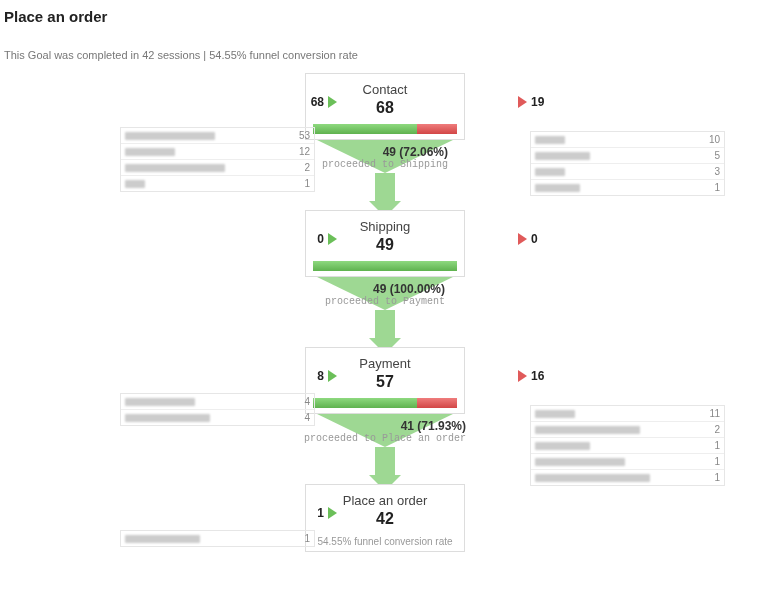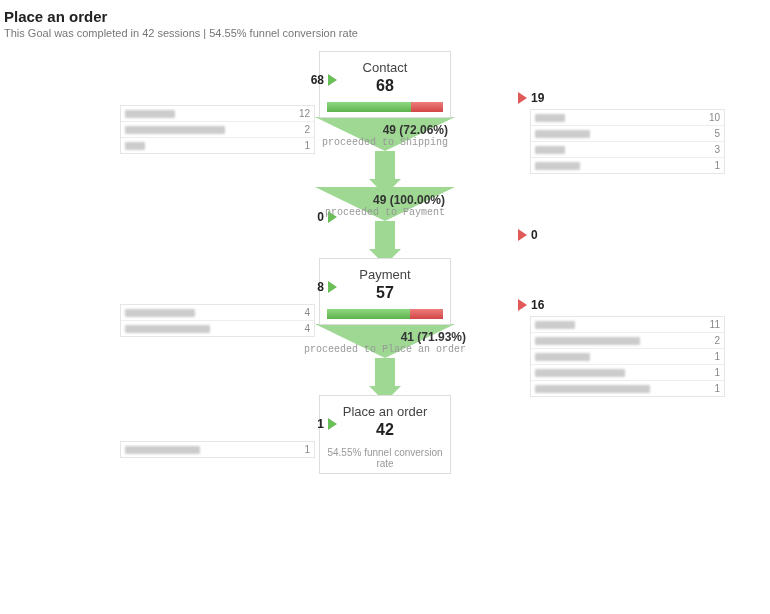--- a/index.html
+++ b/index.html
@@ -1,22 +1,22 @@
 <!DOCTYPE html>
 <html><head>
 <meta charset="utf-8">
 <style>
   * { box-sizing: border-box; margin: 0; padding: 0; }
   body { font-family: Arial, Helvetica, sans-serif; font-size: 11px; color: #333; background: #fff; width: 770px; }
   .header { padding: 8px 4px 4px 4px; }
   .title { font-size: 15px; font-weight: bold; color: #222; }
-  .subtitle { font-size: 11px; color: #777; margin-top: 2px; }
+  .subtitle { font-size: 11px; color: #777; margin-top: 24px; }
   .funnel { display: flex; flex-direction: column; align-items: center; margin-top: 8px; }
   .stage-wrap { display: flex; align-items: flex-start; justify-content: center; width: 770px; position: relative; }
-  .stage-box { width: 132px; border: 1px solid #ddd; text-align: center; padding: 8px 6px 4px 6px; background: #fff; }
+  .stage-box { width: 160px; border: 1px solid #ddd; text-align: center; padding: 8px 6px 4px 6px; background: #fff; }
   .stage-name { font-size: 13px; color: #444; }
   .stage-count { font-size: 16px; font-weight: bold; color: #222; margin-top: 2px; }
   .bar-row { display: flex; align-items: center; margin-top: 6px; gap: 4px; justify-content: center; }
   .bar { width: 150px; height: 12px; display: flex; border: 1px solid #fff; }
   .bar-fill-green { background: #6bbf59; height: 100%; background: linear-gradient(#8ed97f,#5fb24f); }
   .bar-fill-red { background: #e05a5a; height: 100%; background: linear-gradient(#ef7c7c,#d24646); }
   .in-count, .out-count { font-size: 12px; font-weight: bold; color: #222; width: 24px; text-align: right; }
   .out-count { text-align: left; }
   .tri { width: 0; height: 0; border-top: 6px solid transparent; border-bottom: 6px solid transparent; }
   .tri-green { border-left: 9px solid #6bbf59; }
@@ -30,21 +30,21 @@
   .side-col-left.low, .side-col-right.low { top: 40px; }
   .funnel-shape { display: flex; flex-direction: column; align-items: center; margin-top: -1px; }
   .trapezoid { width: 0; height: 0; border-left: 70px solid transparent; border-right: 70px solid transparent; border-top: 34px solid #9ed893; }
   .stem { width: 20px; height: 28px; background: #9ed893; }
   .arrow-down { width: 0; height: 0; border-left: 16px solid transparent; border-right: 16px solid transparent; border-top: 16px solid #9ed893; }
   .proceed { position: relative; text-align: right; margin-top: -72px; margin-bottom: 40px; z-index: 2; }
   .proceed .main { font-size: 12px; font-weight: bold; color: #333; }
   .proceed .sub { font-size: 10px; color: #999; font-family: Liberation Mono, monospace; }
   .stage-final-sub { font-size: 10px; color: #999; margin-top: 8px; }
   .in-row { display:flex; align-items:center; gap:4px; position:absolute; left:300px; top:22px; }
-  .out-row { display:flex; align-items:center; gap:4px; position:absolute; left:518px; top:40px; }
+  .out-row { display:flex; align-items:center; gap:4px; position:absolute; left:518px; top:22px; }
 </style>
 </head>
 <body>
 
 <div class="header">
   <div class="title">Place an order</div>
   <div class="subtitle">This Goal was completed in 42 sessions | 54.55% funnel conversion rate</div>
 </div>
 
 <div class="funnel" id="funnel-root">
@@ -62,20 +62,24 @@
         <div class="bar-fill-red" style="width:27.939999999999998%"></div>
       </div>
     </div>
       </div>
       <div class="out-row">
       <span class="tri tri-red"></span>
       <span class="out-count">19</span>
       </div>
       <div class="side-table side-col-left">
         <div class="row">
+          <span class="blur" style="width:90px"></span>
+          <span>53</span>
+        </div>
+        <div class="row">
           <span class="blur" style="width:50px"></span>
           <span>12</span>
         </div>
         <div class="row">
           <span class="blur" style="width:100px"></span>
           <span>2</span>
         </div>
         <div class="row">
           <span class="blur" style="width:20px"></span>
           <span>1</span>
@@ -106,20 +110,30 @@
       <div class="arrow-down"></div>
     </div>
     <div class="proceed">
       <div class="main">49 (72.06%)</div>
       <div class="sub">proceeded to Shipping</div>
     </div>
     <div class="stage-wrap">
       <div class="in-row">
       <span class="in-count">0</span>
       <span class="tri tri-green"></span>
+      </div>
+      <div class="stage-box">
+    <div class="stage-name">Shipping</div>
+    <div class="stage-count">49</div>
+    <div class="bar-row">
+      <div class="bar">
+        <div class="bar-fill-green" style="width:100%"></div>
+        <div class="bar-fill-red" style="width:0%"></div>
+      </div>
+    </div>
       </div>
       <div class="out-row">
       <span class="tri tri-red"></span>
       <span class="out-count">0</span>
       </div>
     </div>
     <div class="funnel-shape">
       <div class="trapezoid"></div>
       <div class="stem"></div>
       <div class="arrow-down"></div>

